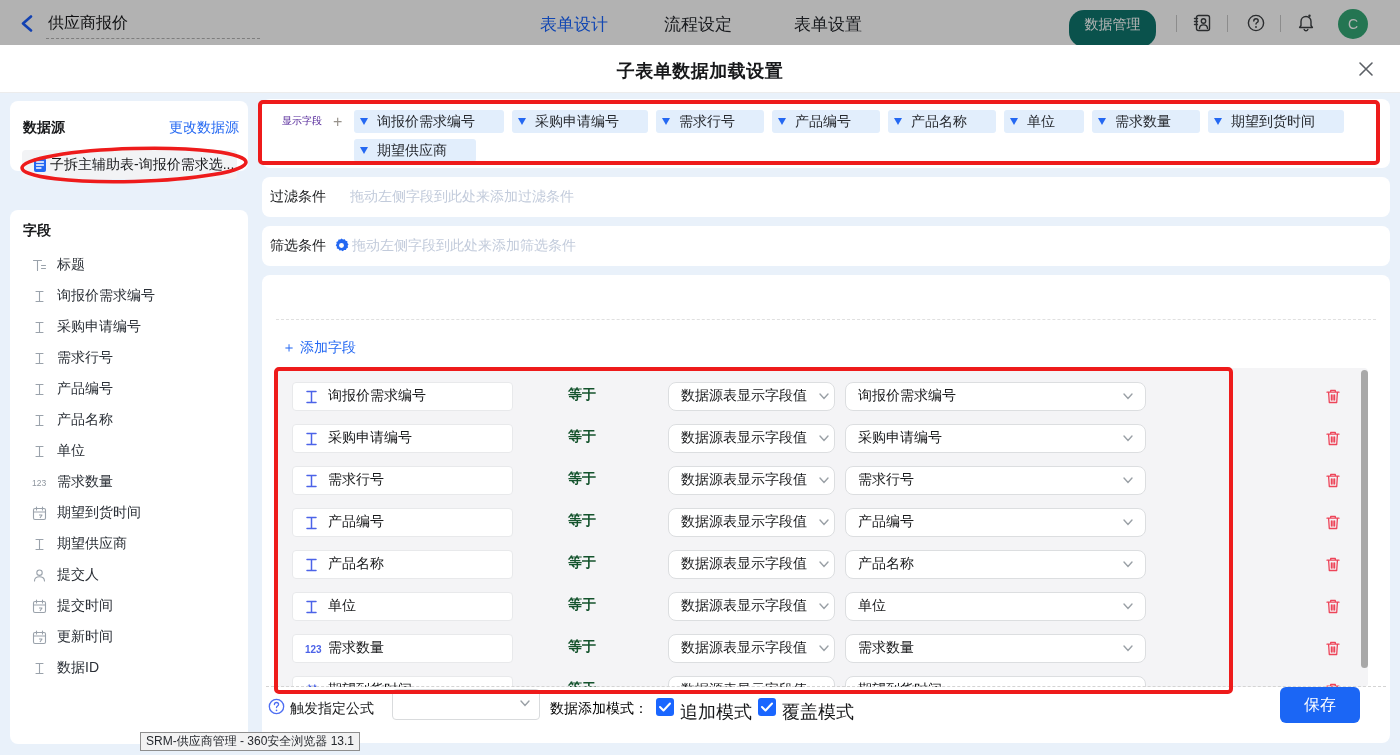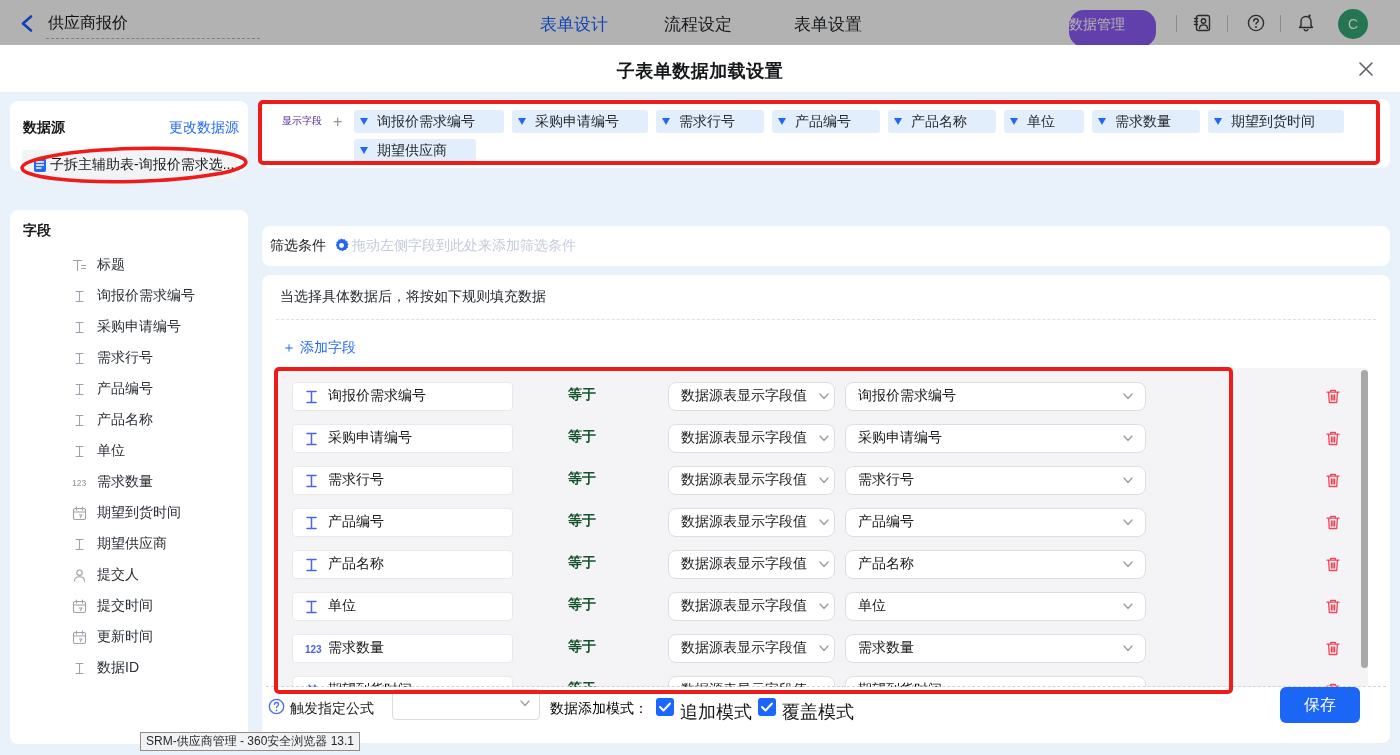--- a/index.html
+++ b/index.html
@@ -6,21 +6,21 @@
 html,body { width:1400px; height:755px; overflow:hidden; }
 body { font-family:"Liberation Sans",sans-serif; position:relative; background:#e9f1fa; color:#1f2329; }
 
 
 .topbar { position:absolute; left:0; top:0; width:1400px; height:45px; background:#fff; }
 .tb-back { position:absolute; left:19px; top:15px; width:16px; height:17px; }
 .tb-title { position:absolute; left:48px; top:13px; font-size:16px; color:#17181a; }
 .tb-dotted { position:absolute; left:46px; top:38px; width:214px; border-bottom:1px dashed #b5b5b5; }
 .tb-tab { position:absolute; top:13px; font-size:17px; color:#26292e; }
 .tb-tab.act { color:#1a66ff; }
-.tb-pill { position:absolute; left:1069px; top:10px; width:87px; height:37px; background:#8b5cf6; border-radius:15px; color:#fff; font-size:14px; text-align:left; line-height:29px; }
+.tb-pill { position:absolute; left:1069px; top:10px; width:87px; height:37px; background:#0f766e; border-radius:15px; color:#fff; font-size:14px; text-align:center; line-height:29px; }
 .tb-div { position:absolute; top:15px; width:1px; height:17px; background:#c9c9c9; }
 .tb-ic { position:absolute; top:14px; width:18px; height:18px; }
 .tb-avatar { position:absolute; left:1338px; top:9px; width:30px; height:30px; border-radius:50%; background:#34a876; color:#fff; font-size:14px; text-align:center; line-height:30px; }
 .topdim { position:absolute; left:0; top:0; width:1400px; height:45px; background:rgba(0,0,0,0.30); z-index:5; }
 
 
 .mhead { position:absolute; left:0; top:45px; width:1400px; height:48px; background:#fff; border-bottom:1px solid #ececec; }
 .mtitle { position:absolute; left:0; width:1400px; top:14px; text-align:center; font-size:18px; font-weight:600; color:#17181a; letter-spacing:0.5px; }
 .mclose { position:absolute; left:1358px; top:61px; width:16px; height:16px; z-index:2; }
 
@@ -29,21 +29,21 @@
 
 
 .card { position:absolute; background:#fff; border-radius:8px; }
 .c1 { left:10px; top:7px; width:238px; height:70px; }
 .c1 .hd { position:absolute; left:13px; top:18px; font-size:14px; font-weight:700; color:#17181a; }
 .c1 .chg { position:absolute; right:9px; top:18px; font-size:14px; color:#2468f2; }
 .dsitem { position:absolute; left:12px; top:49px; width:215px; height:29px; background:#f2f3f5; border-radius:4px; font-size:14px; color:#17181a; line-height:29px; white-space:nowrap; overflow:hidden; }
 .dsitem .txt { position:absolute; left:28px; }
 .c2 { left:10px; top:116px; width:238px; height:534px; }
 .c2 .hd { position:absolute; left:13px; top:12px; font-size:14px; font-weight:700; color:#17181a; }
-.flist { position:absolute; left:0; top:40px; width:278px;padding-left:40px; }
+.flist { position:absolute; left:0; top:40px; width:278px; }
 .fitem { position:relative; height:31px; font-size:14px; color:#2a2f36; }
 .fitem .ic { position:absolute; left:22px; top:8px; width:15px; height:15px; color:#8f959e; }
 .fitem .tx { position:absolute; left:47px; top:6px; }
 
 
 .sec { position:absolute; left:262px; width:1128px; background:#fff; border-radius:8px; }
 .s1 { top:5px; height:69px; }
 .s1 .lab { position:absolute; left:8px; top:15px; font-size:10px; color:#4c1d95;margin-left:12px; }
 .s1 .plus { position:absolute; left:71px; top:14px; font-size:16px; color:#97928b; }
 .chips { position:absolute; left:92px; top:11px; width:1030px; display:flex; flex-wrap:wrap; gap:6px 8px; }
@@ -258,30 +258,33 @@
       <span class="chip"><span class="tri"></span>采购申请编号</span>
       <span class="chip"><span class="tri"></span>需求行号</span>
       <span class="chip"><span class="tri"></span>产品编号</span>
       <span class="chip"><span class="tri"></span>产品名称</span>
       <span class="chip"><span class="tri"></span>单位</span>
       <span class="chip"><span class="tri"></span>需求数量</span>
       <span class="chip"><span class="tri"></span>期望到货时间</span>
       <span class="chip"><span class="tri"></span>期望供应商</span>
     </div>
   </div>
+  <div class="sec s2">
+    <div class="s23lab">过滤条件</div>
+    <div class="ph">拖动左侧字段到此处来添加过滤条件</div>
+  </div>
   <div class="sec s3">
     <div class="s23lab">筛选条件</div>
     <svg class="gear" viewBox="0 0 16 16">
         <path fill="#2468f2" d="M8 0.5 l1.6 1.1 1.9-0.4 0.9 1.7 1.9 0.5-0.1 1.9 1.3 1.4-1 1.6 0.5 1.9-1.7 0.9-0.6 1.8-1.9-0.1-1.5 1.2-1.6-1-1.9 0.4-0.9-1.7-1.9-0.5 0.1-1.9-1.2-1.5 1-1.6-0.4-1.9 1.7-0.9 0.6-1.8 1.9 0.1z"></path>
         <circle cx="8" cy="8" r="2.6" fill="#fff"></circle>
       </svg>
     <div class="ph">拖动左侧字段到此处来添加筛选条件</div>
   </div>
   <div class="sec s4">
-    <div class="intro">当选择具体数据后，将按如下规则填充数据</div>
     <div class="dash1"></div>
     <div class="addf">＋ 添加字段</div>
     <div class="gpanel" id="gpanel">
         <div class="grow first">
      <div class="fbox">
             <span class="ic"><svg width="13" height="14" viewBox="0 0 13 14" fill="none" stroke="#4c63e8" stroke-width="1.5">
                 <path d="M2 1.5 h9 M2 12.5 h9 M6.5 1.5 v11" stroke-linecap="round"></path>
               </svg></span>
             <span class="tx">询报价需求编号</span>
           </div>

